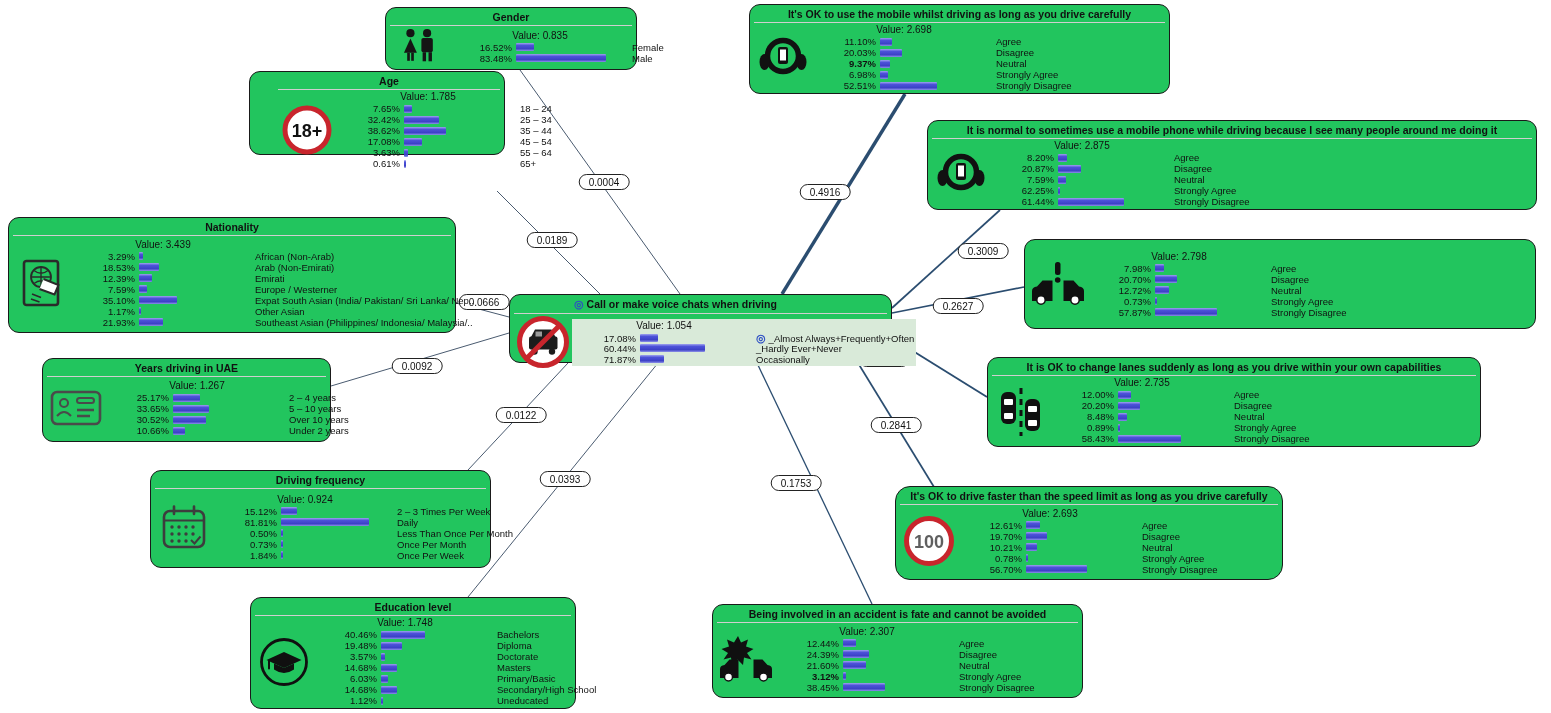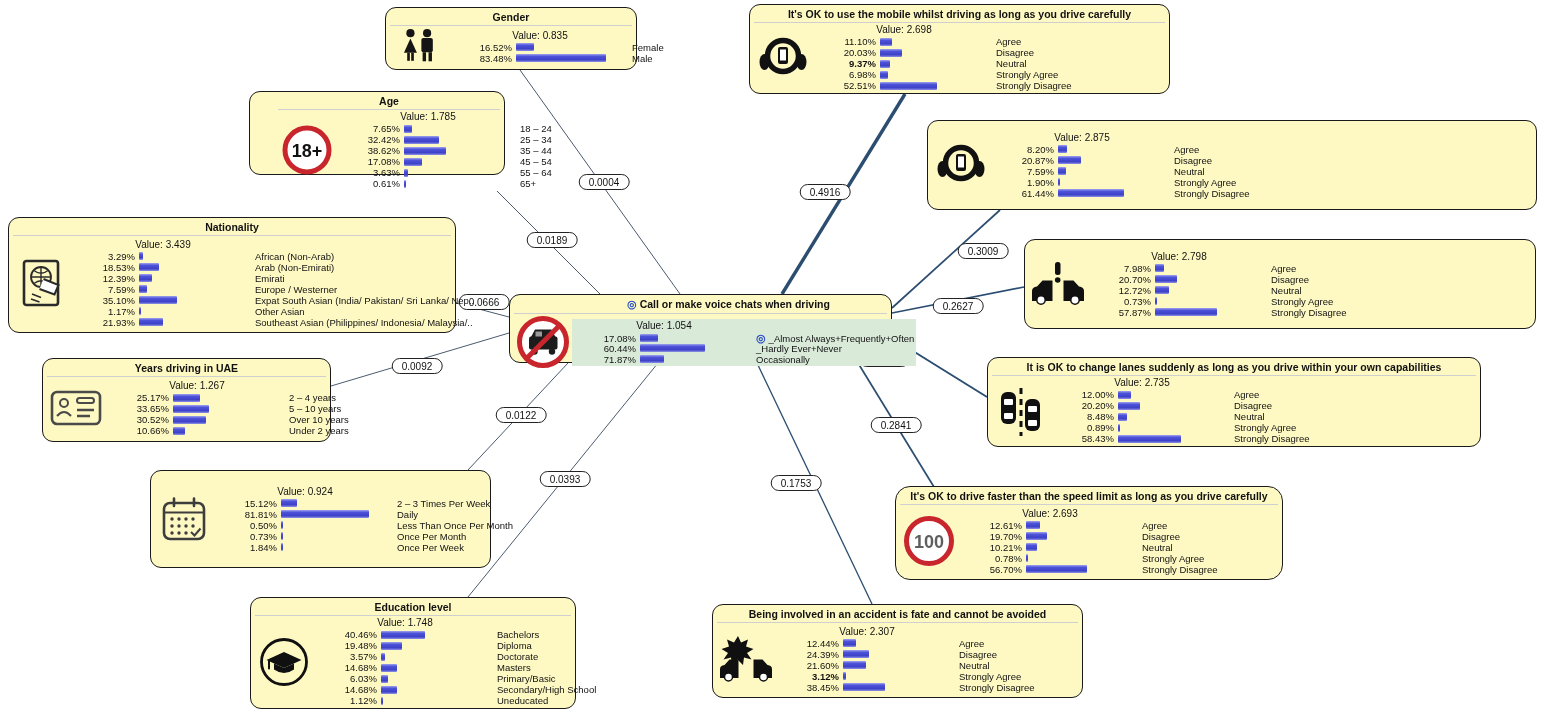--- a/index.html
+++ b/index.html
@@ -1,35 +1,35 @@
 <!DOCTYPE html>
 <html><head>
 <meta charset="utf-8">
 <style>
   html,body{margin:0;padding:0;background:#fff;}
   #canvas{position:relative;width:1551px;height:713px;background:#ffffff;
           font-family:"Liberation Sans",sans-serif;overflow:hidden;}
   #edge-layer{position:absolute;left:0;top:0;width:1551px;height:713px;}
-  .node{position:absolute;background:#fef9c3;border:1.3px solid #1a1a1a;border-radius:11px;
+  .node{position:absolute;background:#22c55e;border:1.3px solid #1a1a1a;border-radius:11px;
         box-sizing:border-box;display:flex;flex-direction:column;padding:2px 4px;}
   .node-title{font-size:10.5px;font-weight:bold;text-align:center;padding:1px 4px 2px;
               border-bottom:1px solid #cfcfcf;white-space:nowrap;color:#111;}
   .node-flex{display:flex;flex:1;align-items:center;}
   .icon-col{flex:0 0 58px;display:flex;justify-content:center;align-items:center;}
   .content{flex:1;padding:1px 2px;}
   .value-line{font-size:10px;width:180px;text-align:center;margin-bottom:1px;color:#111;}
   .row{display:grid;grid-template-columns:62px 112px 1fr;align-items:center;column-gap:4px;height:11px;}
   .pct{font-size:9.5px;text-align:right;white-space:nowrap;color:#111;}
   .pct.bold{font-weight:bold;}
   .bar-track{height:8px;display:flex;align-items:center;}
   .bar{height:8px;border-radius:1px;
        background:linear-gradient(180deg,#9fa3ee 0%,#4d52d9 30%,#3c41c6 72%,#8e92e9 100%);}
   .lbl{font-size:9.5px;white-space:nowrap;color:#111;}
   .center-node .content{background:#d9ead9;}
-  .center-node .node-title{text-align:center;padding-left:60px;}
+  .center-node .node-title{text-align:left;padding-left:60px;}
   .bullseye{color:#2d4fc4;font-weight:bold;margin-right:3px;font-size:11px;}
   .edge-label{position:absolute;transform:translate(-50%,-50%);background:#fff;
               border:1.2px solid #222;border-radius:8px;padding:1.5px 9px;font-size:10px;
               white-space:nowrap;color:#111;}
 </style>
 </head>
 <body>
 
 <div id="canvas">
     <svg id="edge-layer" width="1551" height="713">
@@ -87,21 +87,21 @@
           <div class="row">
             <span class="pct">83.48%</span>
             <div class="bar-track">
               <div class="bar" style="width: 90.1584px;"></div>
             </div>
             <span class="lbl"><span>Male</span></span>
           </div>
         </div>
       </div>
     </div>
-    <div class="node" style="left: 249px; top: 91px; width: 256px; height: 84px; padding-left: 28px;">
+    <div class="node" style="left: 249px; top: 71px; width: 256px; height: 84px; padding-left: 28px;">
       <div class="node-title"><span>Age</span></div>
       <div class="node-flex">
         <div class="icon-col">
           <svg width="52" height="52" viewBox="0 0 52 52">
             <circle cx="26" cy="26" r="22" fill="#fff" stroke="#c8252c" stroke-width="5"></circle>
             <text x="26" y="33" text-anchor="middle" font-size="18" font-weight="bold" fill="#101010" font-family="Liberation Sans,sans-serif">18+</text>
           </svg>
         </div>
         <div class="content">
           <div class="value-line">Value: 1.785</div>
@@ -255,20 +255,21 @@
             <span class="pct">10.66%</span>
             <div class="bar-track">
               <div class="bar" style="width: 11.5128px;"></div>
             </div>
             <span class="lbl"><span>Under 2 years</span></span>
           </div>
         </div>
       </div>
     </div>
     <div class="node" style="left: 150px; top: 470px; width: 341px; height: 98px;">
+      <div class="node-title"><span>Driving frequency</span></div>
       <div class="node-flex">
         <div class="icon-col">
           <svg width="46" height="48" viewBox="0 0 46 48">
             <rect x="3" y="8" width="40" height="36" rx="6" fill="none" stroke="#3d3d3d" stroke-width="2.6"></rect>
             <path d="M3 17.5 h40" stroke="#3d3d3d" stroke-width="2"></path>
             <path d="M13 3.5 v7.5 M33 3.5 v7.5" stroke="#3d3d3d" stroke-width="2.6" stroke-linecap="round"></path>
             <g fill="#3d3d3d">
               <circle cx="11" cy="24" r="1.7"></circle>
               <circle cx="18" cy="24" r="1.7"></circle>
               <circle cx="25" cy="24" r="1.7"></circle>
@@ -477,20 +478,21 @@
             <span class="pct">52.51%</span>
             <div class="bar-track">
               <div class="bar" style="width: 56.7108px;"></div>
             </div>
             <span class="lbl"><span>Strongly Disagree</span></span>
           </div>
         </div>
       </div>
     </div>
     <div class="node" style="left: 927px; top: 120px; width: 610px; height: 90px;">
+      <div class="node-title"><span>It is normal to sometimes use a mobile phone while driving because I see many people around me doing it</span></div>
       <div class="node-flex">
         <div class="icon-col">
           <svg width="50" height="46" viewBox="0 0 50 46">
             <circle cx="25" cy="21" r="15.5" fill="none" stroke="#111" stroke-width="5.5"></circle>
             <rect x="20" y="12" width="10" height="17" rx="2" fill="#111"></rect>
             <rect x="22" y="14.5" width="6" height="11" fill="#fff"></rect>
             <ellipse cx="6.5" cy="27" rx="5" ry="8" fill="#111"></ellipse>
             <ellipse cx="43.5" cy="27" rx="5" ry="8" fill="#111"></ellipse>
           </svg>
         </div>
@@ -511,21 +513,21 @@
             <span class="lbl"><span>Disagree</span></span>
           </div>
           <div class="row">
             <span class="pct">7.59%</span>
             <div class="bar-track">
               <div class="bar" style="width: 8.1972px;"></div>
             </div>
             <span class="lbl"><span>Neutral</span></span>
           </div>
           <div class="row">
-            <span class="pct">1.90%</span>
+            <span class="pct">62.25%</span>
             <div class="bar-track">
               <div class="bar" style="width: 2.052px;"></div>
             </div>
             <span class="lbl"><span>Strongly Agree</span></span>
           </div>
           <div class="row">
             <span class="pct">61.44%</span>
             <div class="bar-track">
               <div class="bar" style="width: 66.3552px;"></div>
             </div>

